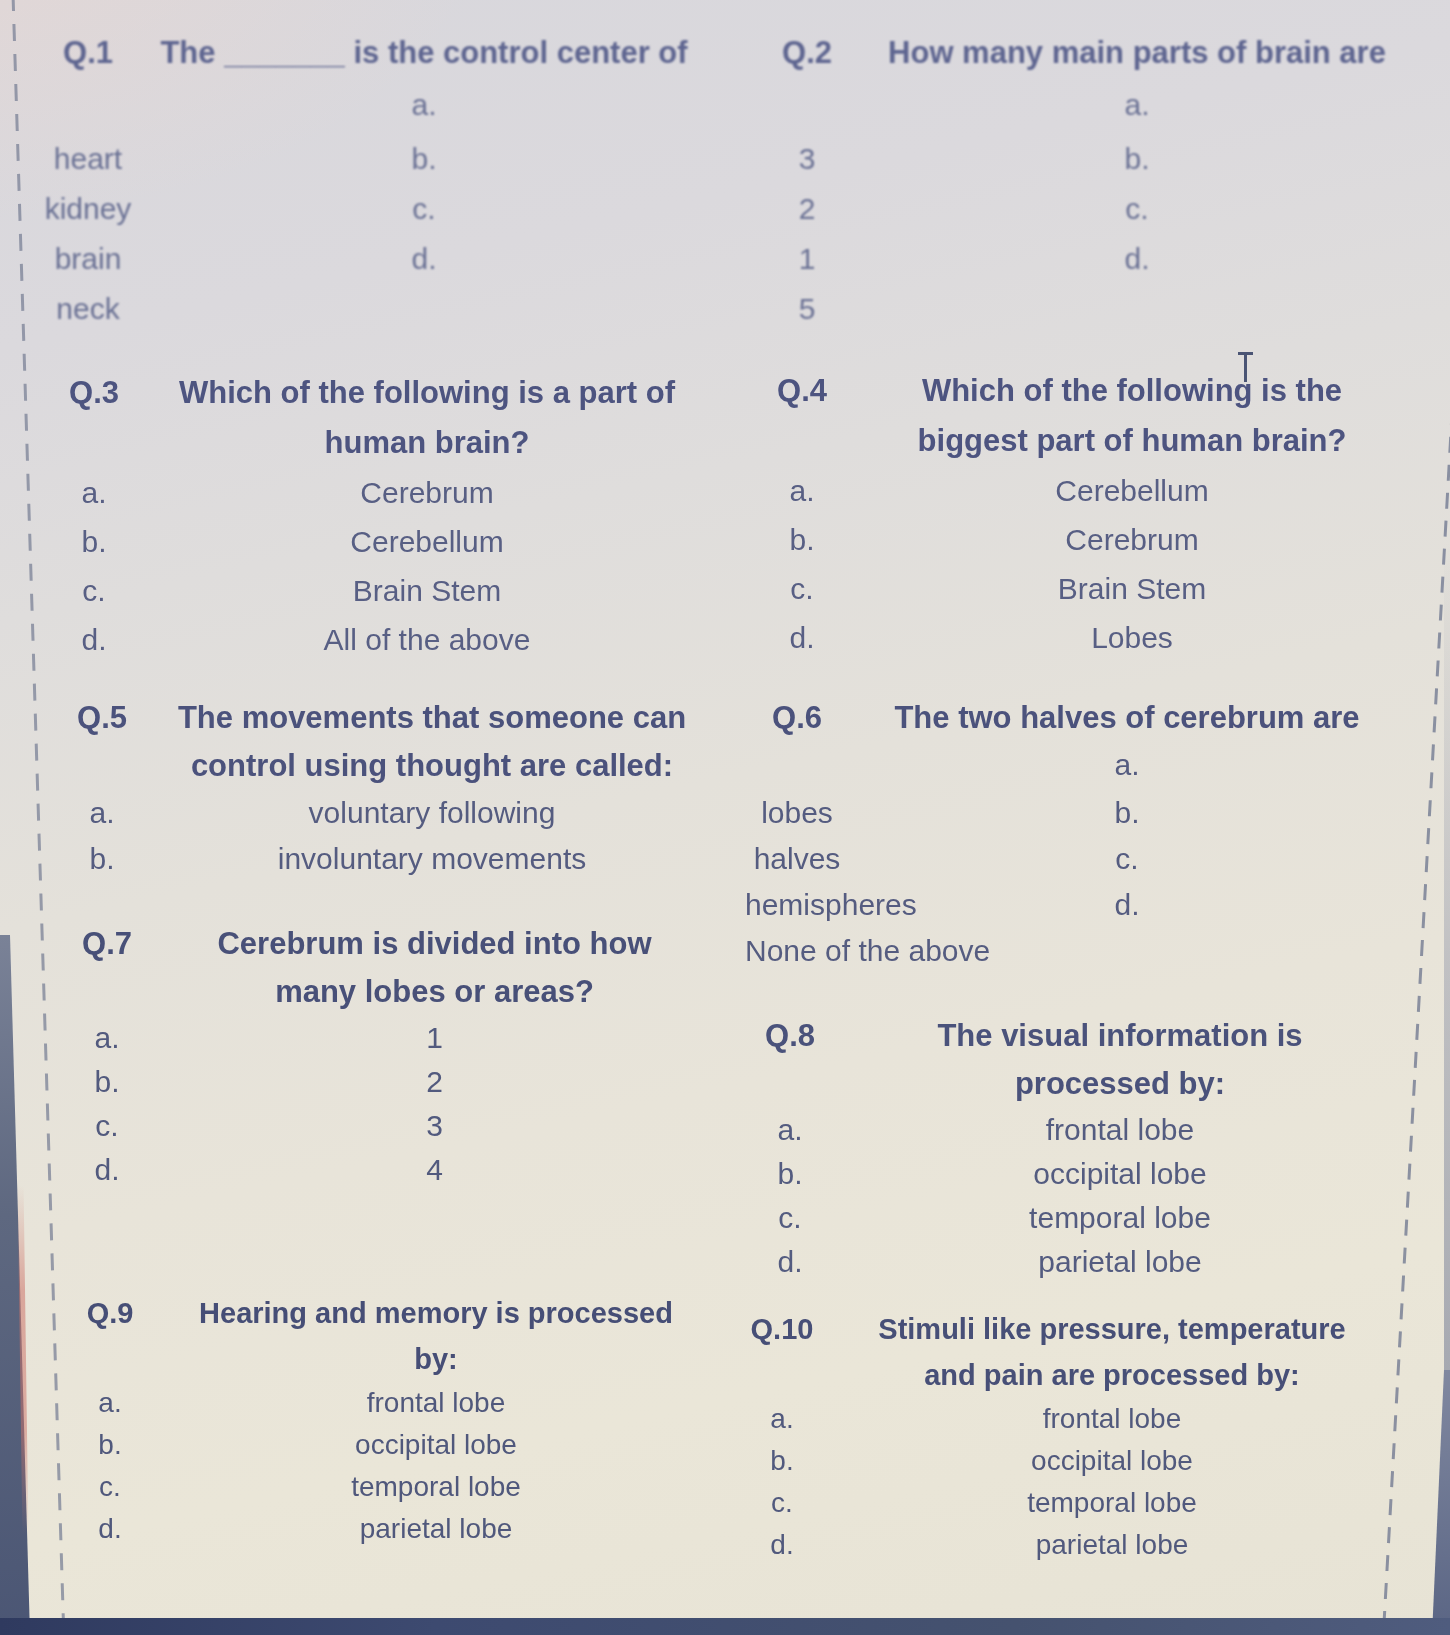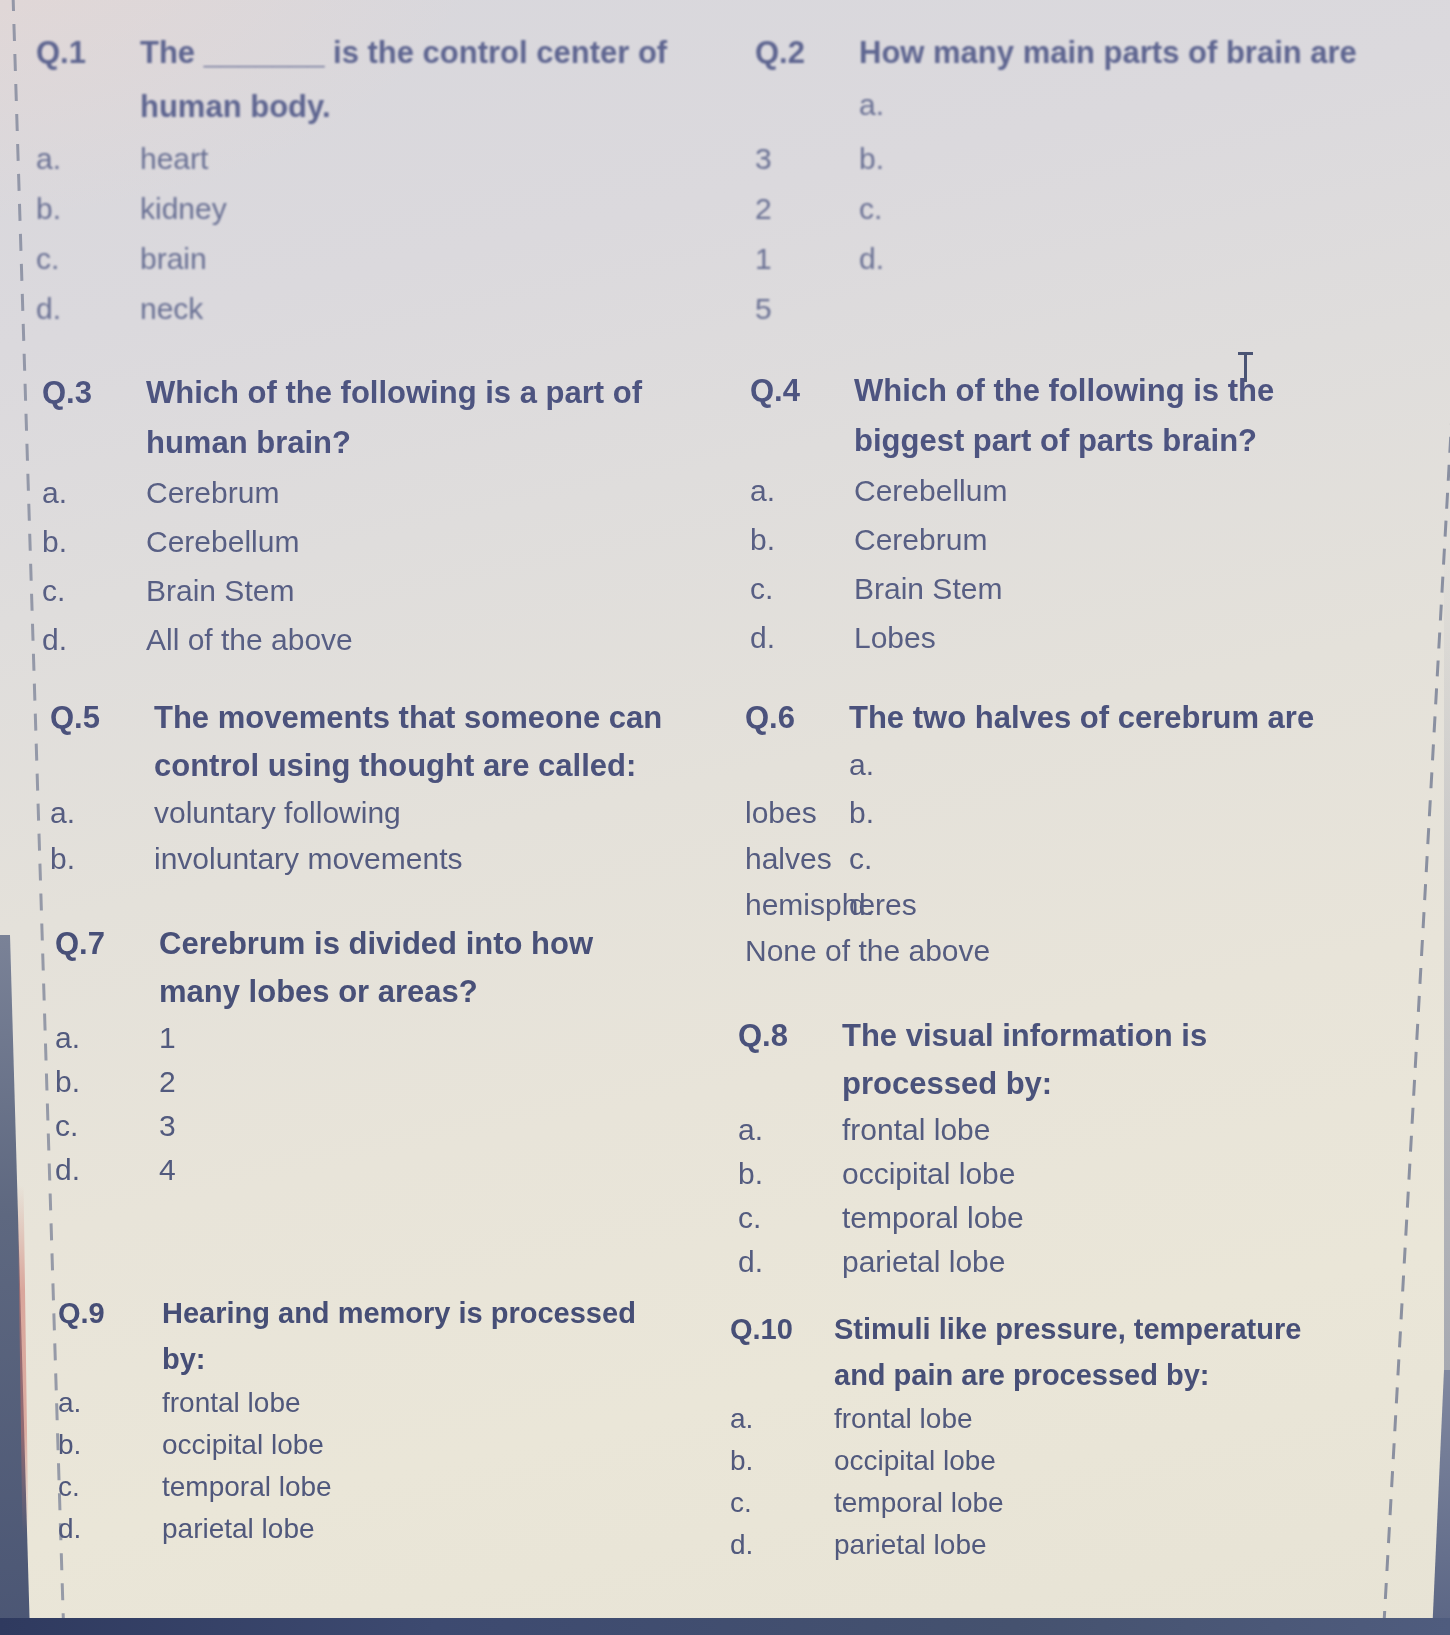--- a/index.html
+++ b/index.html
@@ -2,20 +2,21 @@
 <html><head>
 <meta charset="utf-8">
 <style>
   html,body{margin:0;padding:0;background:#222;}
   .photo{
     position:relative;width:1450px;height:1635px;overflow:hidden;
     font-family:"Liberation Sans",sans-serif;
     background:
       radial-gradient(900px 480px at -4% -4%, rgba(236,215,208,0.55), rgba(236,215,208,0) 60%),
       linear-gradient(168deg,#d8d7dc 0%,#dbd9dd 18%,#dfdddc 32%,#e4e1da 48%,#e8e4d9 64%,#eae6d8 80%,#e7e3d5 100%);
+    text-align: center;
   }
   .q-block{
     position:absolute;display:grid;grid-template-columns:104px 1fr;
     color:var(--ink,#4a5176);filter:blur(var(--blur,0.5px));
   }
   .q-id,.q-line{font-weight:bold;font-size:var(--fs,31px);line-height:var(--slh,52px);white-space:nowrap;}
   .q-spacer{height:var(--slh,52px);}
   .opt-letter,.opt-text{font-weight:normal;font-size:calc(var(--fs,31px) - 1px);line-height:var(--orh,48px);color:var(--oink,#565e7e);white-space:nowrap;}
   .dash-svg{position:absolute;left:0;top:0;pointer-events:none;}
   .edge{position:absolute;pointer-events:none;}
@@ -43,21 +44,20 @@
 
   <svg class="dash-svg" width="1450" height="1635" viewBox="0 0 1450 1635">
     <line x1="13" y1="-6" x2="64" y2="1641" stroke="#7b8297" stroke-width="3" stroke-dasharray="17 13" opacity="0.75"></line>
     <line x1="1457" y1="325" x2="1383" y2="1641" stroke="#747c93" stroke-width="3" stroke-dasharray="16 12" opacity="0.8"></line>
   </svg>
 
   <section class="q-block" style="left:36px;top:26px;width:672px;--slh:54px;--orh:50px;--blur:0.85px;--ink:#5e6590;--oink:#6a7194">
       <div class="q-id">Q.1</div>
       <div class="q-line">The _______ is the control center of</div>
       <div class="q-spacer"></div>
-      <div class="q-line">human body.</div>
       <div class="opt-letter">a.</div>
       <div class="opt-text">heart</div>
       <div class="opt-letter">b.</div>
       <div class="opt-text">kidney</div>
       <div class="opt-letter">c.</div>
       <div class="opt-text">brain</div>
       <div class="opt-letter">d.</div>
       <div class="opt-text">neck</div>
     </section>
   <section class="q-block" style="left:42px;top:368px;width:666px;--slh:50px;--orh:49px;--blur:0.6px;--ink:#4d5480;--oink:#585f84">
@@ -123,21 +123,21 @@
       <div class="opt-text">2</div>
       <div class="opt-letter">c.</div>
       <div class="opt-text">1</div>
       <div class="opt-letter">d.</div>
       <div class="opt-text">5</div>
     </section>
   <section class="q-block" style="left:750px;top:366px;width:660px;--slh:50px;--orh:49px;--blur:0.6px;--ink:#4d5480;--oink:#585f84">
       <div class="q-id">Q.4</div>
       <div class="q-line">Which of the following is the</div>
       <div class="q-spacer"></div>
-      <div class="q-line">biggest part of parts brain?</div>
+      <div class="q-line">biggest part of human brain?</div>
       <div class="opt-letter">a.</div>
       <div class="opt-text">Cerebellum</div>
       <div class="opt-letter">b.</div>
       <div class="opt-text">Cerebrum</div>
       <div class="opt-letter">c.</div>
       <div class="opt-text">Brain Stem</div>
       <div class="opt-letter">d.</div>
       <div class="opt-text">Lobes</div>
     </section>
   <section class="q-block" style="left:745px;top:694px;width:660px;--slh:48px;--orh:46px;--blur:0.5px;--ink:#4b527c;--oink:#555c80">

